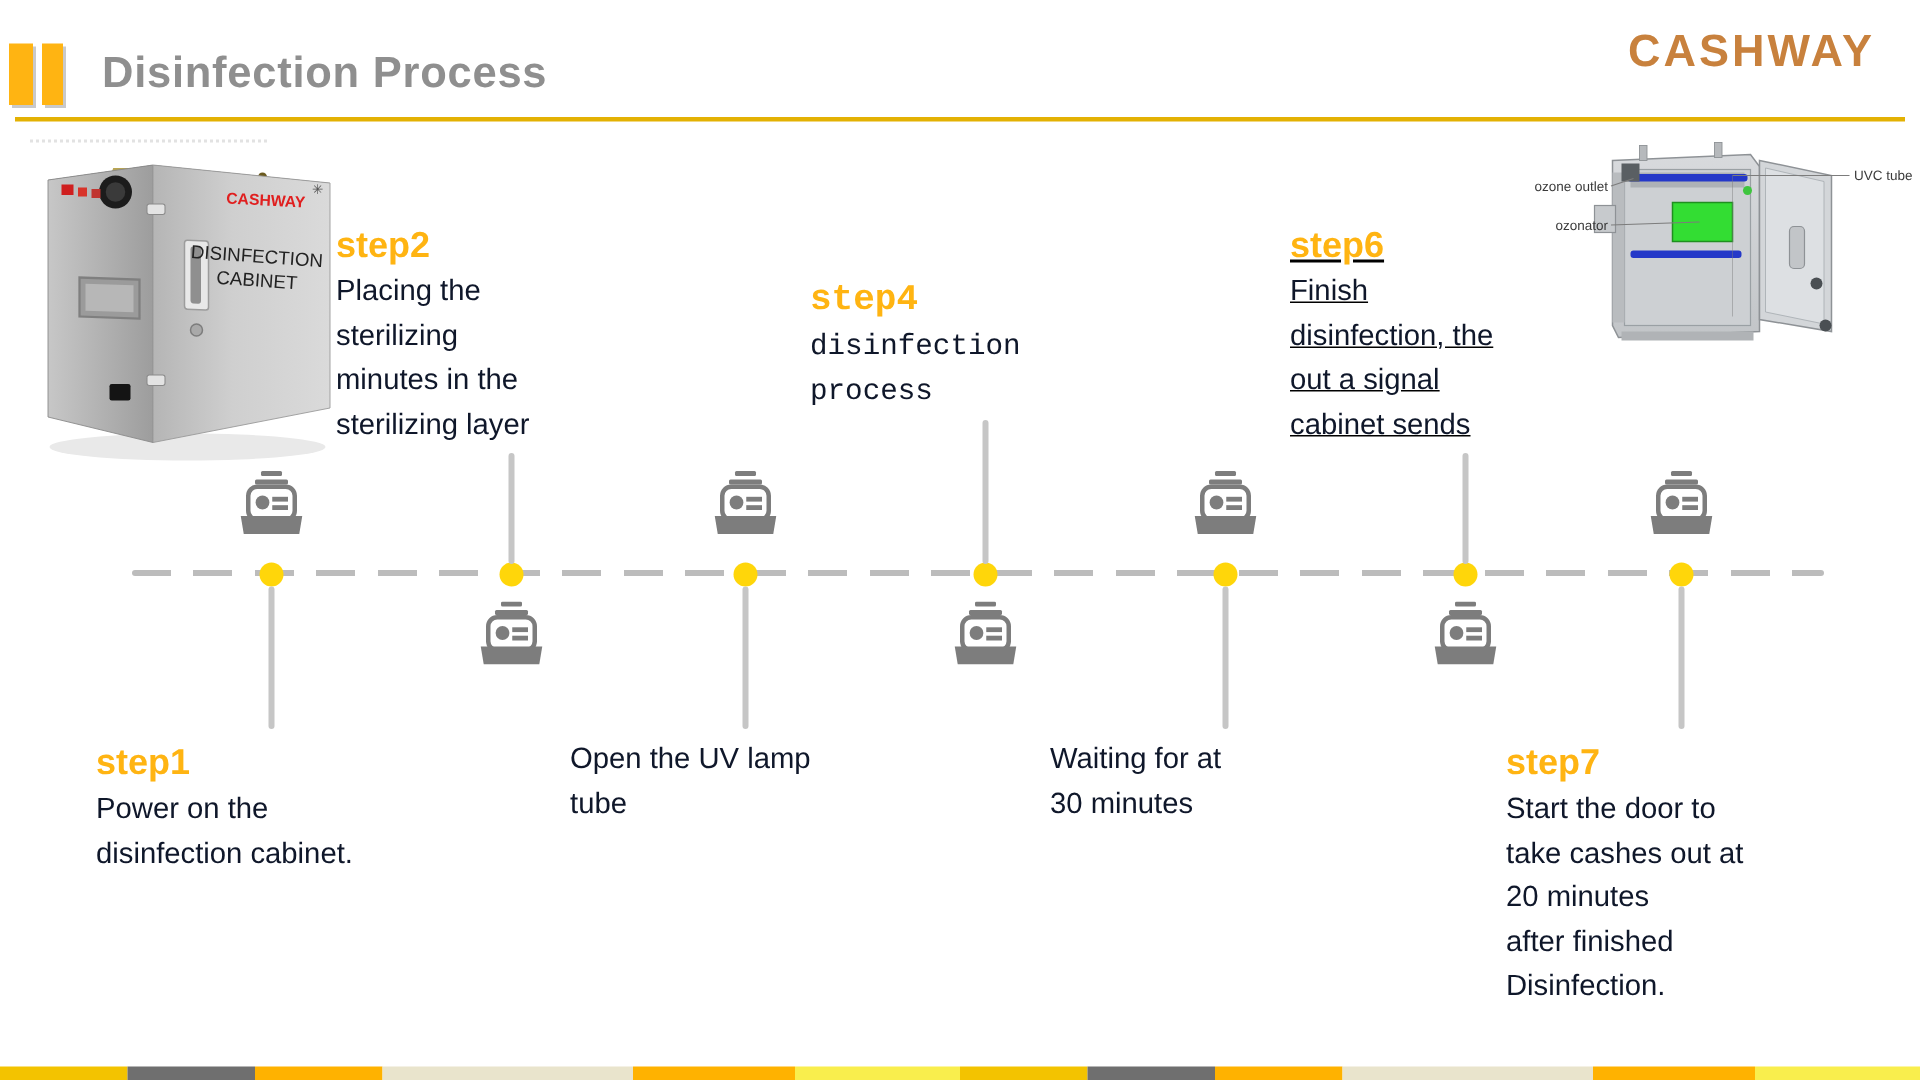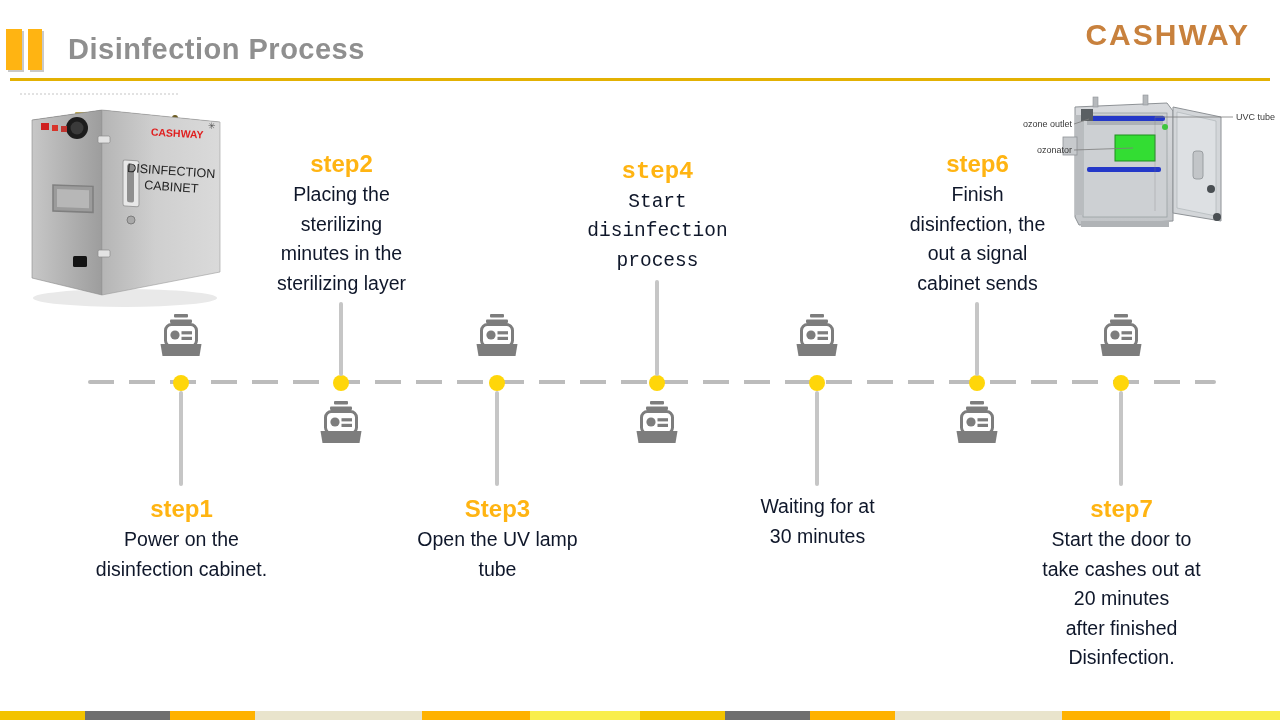--- a/index.html
+++ b/index.html
@@ -19,21 +19,21 @@
   #watermark-dots { position:absolute; left:20px; top:93px; width:158px; height:0;
     border-top:2px dotted #E2E2E2; }
 
   
   #dash-line { position:absolute; left:88px; top:380px; width:1128px; height:4px;
     background:repeating-linear-gradient(90deg,#BCBCBC 0 26px, transparent 26px 41px);
     border-radius:2px; }
   .dot { position:absolute; width:16px; height:16px; border-radius:50%; background:#FFD60A; top:375px; }
   .connector { position:absolute; width:4px; background:#C6C6C6; border-radius:2px; }
   .step-icon { position:absolute; width:44px; height:42px; }
-  .step-text { position:absolute; width:235px; text-align:center; }
+  .step-text { position:absolute; width:235px; text-align:left; }
   .step-title { font-size:24px; font-weight:bold; color:#FFB412; line-height:33px; }
   .step-line { font-size:19.5px; color:#0f172a; line-height:29.5px; }
 
   
   #cabinet-photo { position:absolute; left:25px; top:98px; width:200px; height:215px; }
   #cabinet-diagram { position:absolute; left:1005px; top:93px; width:272px; height:145px; }
 
   
   #footer-bar { position:absolute; left:0; bottom:0; width:1280px; height:9px; display:flex; }
   .footer-seg { height:9px; }
@@ -194,40 +194,38 @@
     <rect x="15" y="0" width="14" height="3.4" rx="1"></rect>
     <rect x="11" y="5.6" width="22" height="3.4" rx="1"></rect>
     <rect x="6.5" y="10.5" width="31" height="22" rx="6" fill="none" stroke="#7D7D7D" stroke-width="3"></rect>
     <circle cx="16" cy="21" r="4.6"></circle>
     <rect x="22.5" y="17.2" width="10.5" height="3.2"></rect>
     <rect x="22.5" y="22.8" width="10.5" height="3.2"></rect>
     <path d="M1.5 30 H42.5 L40.5 42 H3.5 Z"></path>
   </g>
         </svg></div>
       <div class="step-text" style="left: 380px; top: 492px;">
-        <div class="step-title">Step3</div>
         <div class="step-line">Open the UV lamp</div>
         <div class="step-line">tube</div>
       </div>
       <div class="dot" style="left: 649px;"></div>
       <div class="connector" style="left: 655px; top: 280px; height: 96px;"></div>
       <div class="step-icon" style="left: 635px; top: 401px;"><svg viewBox="0 0 44 42" width="44" height="42" xmlns="http://www.w3.org/2000/svg">
   <g fill="#7D7D7D">
     <rect x="15" y="0" width="14" height="3.4" rx="1"></rect>
     <rect x="11" y="5.6" width="22" height="3.4" rx="1"></rect>
     <rect x="6.5" y="10.5" width="31" height="22" rx="6" fill="none" stroke="#7D7D7D" stroke-width="3"></rect>
     <circle cx="16" cy="21" r="4.6"></circle>
     <rect x="22.5" y="17.2" width="10.5" height="3.2"></rect>
     <rect x="22.5" y="22.8" width="10.5" height="3.2"></rect>
     <path d="M1.5 30 H42.5 L40.5 42 H3.5 Z"></path>
   </g>
         </svg></div>
       <div class="step-text" style="left: 540px; bottom: 444px; font-family: Liberation Mono, monospace;">
         <div class="step-title">step4</div>
-        <div class="step-line">Start</div>
         <div class="step-line">disinfection</div>
         <div class="step-line">process</div>
       </div>
       <div class="dot" style="left: 809px;"></div>
       <div class="connector" style="left: 815px; top: 391px; height: 95px;"></div>
       <div class="step-icon" style="left: 795px; top: 314px;"><svg viewBox="0 0 44 42" width="44" height="42" xmlns="http://www.w3.org/2000/svg">
   <g fill="#7D7D7D">
     <rect x="15" y="0" width="14" height="3.4" rx="1"></rect>
     <rect x="11" y="5.6" width="22" height="3.4" rx="1"></rect>
     <rect x="6.5" y="10.5" width="31" height="22" rx="6" fill="none" stroke="#7D7D7D" stroke-width="3"></rect>
@@ -247,21 +245,21 @@
   <g fill="#7D7D7D">
     <rect x="15" y="0" width="14" height="3.4" rx="1"></rect>
     <rect x="11" y="5.6" width="22" height="3.4" rx="1"></rect>
     <rect x="6.5" y="10.5" width="31" height="22" rx="6" fill="none" stroke="#7D7D7D" stroke-width="3"></rect>
     <circle cx="16" cy="21" r="4.6"></circle>
     <rect x="22.5" y="17.2" width="10.5" height="3.2"></rect>
     <rect x="22.5" y="22.8" width="10.5" height="3.2"></rect>
     <path d="M1.5 30 H42.5 L40.5 42 H3.5 Z"></path>
   </g>
         </svg></div>
-      <div class="step-text" style="left: 860px; bottom: 422px;">
+      <div class="step-text" style="left: 860px; bottom: 422px; text-decoration: underline;">
         <div class="step-title">step6</div>
         <div class="step-line">Finish</div>
         <div class="step-line">disinfection, the</div>
         <div class="step-line">out a signal</div>
         <div class="step-line">cabinet sends</div>
       </div>
       <div class="dot" style="left: 1113px;"></div>
       <div class="connector" style="left: 1119px; top: 391px; height: 95px;"></div>
       <div class="step-icon" style="left: 1099px; top: 314px;"><svg viewBox="0 0 44 42" width="44" height="42" xmlns="http://www.w3.org/2000/svg">
   <g fill="#7D7D7D">

